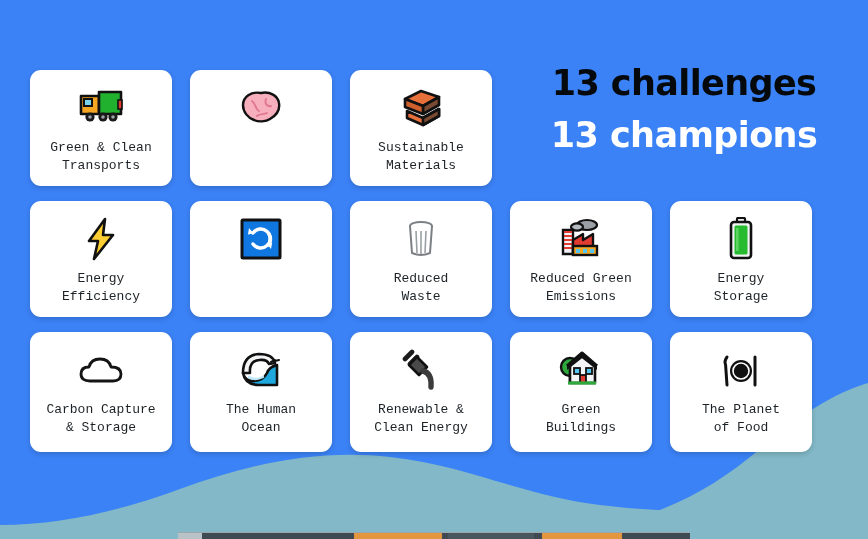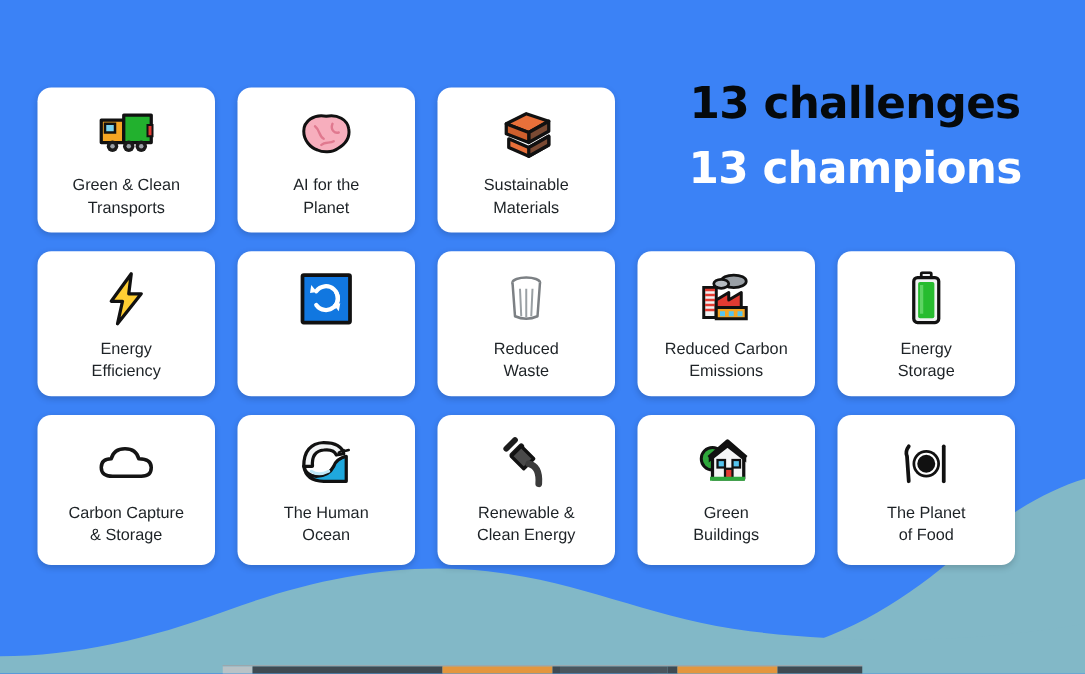--- a/index.html
+++ b/index.html
@@ -92,21 +92,21 @@
   }
   .card-icon {
     height: 50px;
     display: flex;
     align-items: center;
     justify-content: center;
   }
   .card-icon svg { display: block; }
   .card-label {
     margin-top: 6px;
-    font-family: Liberation Sans, sans-serif;
+    font-family: Liberation Mono, monospace;
     font-size: 13px;
     line-height: 1.35;
     color: #1d2226;
     text-align: center;
     padding: 0 6px;
     white-space: pre-line;
   }
 </style>
 </head>
 <body>
@@ -158,22 +158,20 @@
 Transports</div>
       </div>
 
       <div class="card">
         <div class="card-icon">
           <svg width="46" height="40" viewBox="0 0 46 40">
             <path d="M23 5 C13 3 5 9 5 17 C5 24 10 30 16 32 C20 34 28 34 32 31 C39 27 42 21 41 15 C40 8 32 3 23 5 Z" fill="#f7aebd" stroke="#111" stroke-width="2.4" stroke-linejoin="round"></path>
             <path d="M14 13 C18 16 17 21 21 23 M28 11 C26 16 30 19 33 18 M19 28 C22 25 26 27 29 25" fill="none" stroke="#e0798f" stroke-width="1.9" stroke-linecap="round"></path>
           </svg>
         </div>
-        <div class="card-label">AI for the
-Planet</div>
       </div>
 
       <div class="card">
         <div class="card-icon">
           <svg width="48" height="42" viewBox="0 0 48 42">
             <path d="M8 12 L24 4 L42 10 L26 19 Z" fill="#e8703a" stroke="#111" stroke-width="2.6" stroke-linejoin="round"></path>
             <path d="M26 19 L42 10 L42 18 L26 27 Z" fill="#7a4a33" stroke="#111" stroke-width="2.6" stroke-linejoin="round"></path>
             <path d="M8 12 L26 19 L26 27 L8 20 Z" fill="#cf5f2d" stroke="#111" stroke-width="2.6" stroke-linejoin="round"></path>
             <path d="M10 24 L26 31 L42 22 L42 29 L26 38 L10 31 Z" fill="#e8703a" stroke="#111" stroke-width="2.6" stroke-linejoin="round"></path>
             <path d="M26 31 L42 22 L42 29 L26 38 Z" fill="#7a4a33" stroke="#111" stroke-width="2.6" stroke-linejoin="round"></path>
@@ -229,21 +227,21 @@
             <ellipse cx="20" cy="9" rx="6" ry="3.6" fill="#b5bbc1" stroke="#111" stroke-width="2.2"></ellipse>
             <path d="M6 12 L16 12 L16 36 L6 36 Z" fill="#f1f2f3" stroke="#111" stroke-width="2.4"></path>
             <path d="M7 14 h8 M7 18 h8 M7 22 h8 M7 26 h8 M7 30 h8" stroke="#e23b32" stroke-width="2"></path>
             <path d="M16 22 L26 16 L26 22 L36 16 L36 36 L16 36 Z" fill="#e23b32" stroke="#111" stroke-width="2.4" stroke-linejoin="round"></path>
             <rect x="16" y="28" width="24" height="9" fill="#f5a623" stroke="#111" stroke-width="2.4"></rect>
             <rect x="19" y="31" width="4" height="4" fill="#56c5ef"></rect>
             <rect x="26" y="31" width="4" height="4" fill="#56c5ef"></rect>
             <rect x="33" y="31" width="4" height="4" fill="#56c5ef"></rect>
           </svg>
         </div>
-        <div class="card-label">Reduced Carbon
+        <div class="card-label">Reduced Green
 Emissions</div>
       </div>
 
       <div class="card">
         <div class="card-icon">
           <svg width="28" height="44" viewBox="0 0 28 44">
             <rect x="10" y="1" width="8" height="4" rx="1" fill="#f1f2f3" stroke="#111" stroke-width="2.2"></rect>
             <rect x="4" y="5" width="20" height="36" rx="3" fill="#f1f2f3" stroke="#111" stroke-width="2.6"></rect>
             <rect x="7.5" y="8.5" width="13" height="29" rx="1.5" fill="#27bc2f"></rect>
             <rect x="9" y="11" width="2.6" height="23" fill="#5ed463"></rect>

